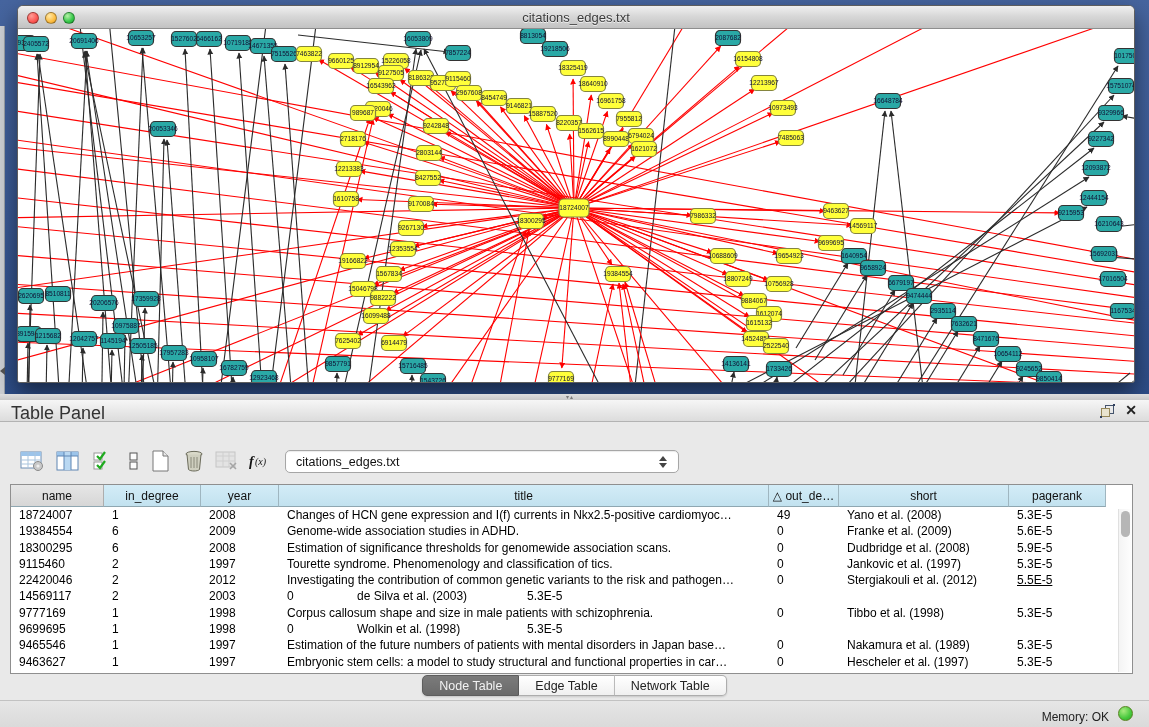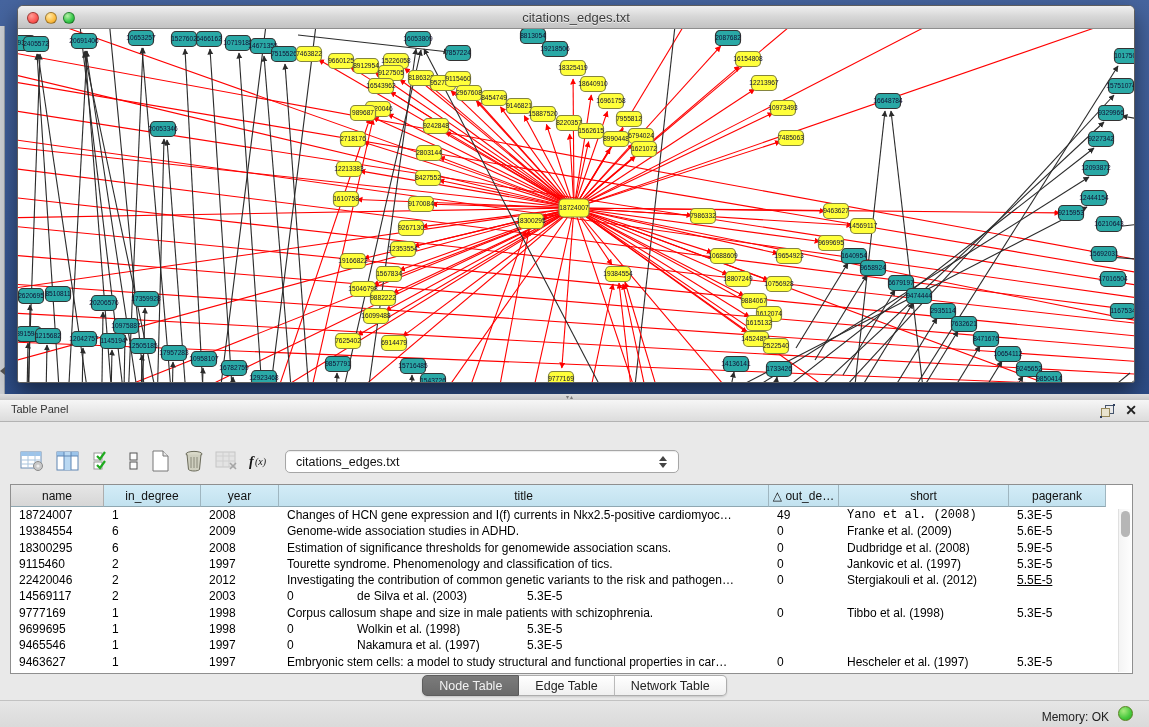--- a/index.html
+++ b/index.html
@@ -29,21 +29,21 @@
   .net-canvas{position:absolute;left:0;top:23px;width:1118px;height:355px;background:#fff;}
 
   
   .splitter{position:absolute;left:0;top:394px;width:1149px;height:6px;background:linear-gradient(180deg,#dedede,#c9c9c9);}
   .grip{position:absolute;left:566px;top:1px;width:12px;height:4px;color:#7a7a7a;font-size:6px;line-height:4px;letter-spacing:1px;}
 
   
   .panel{position:absolute;left:0;top:400px;width:1149px;height:327px;background:#e9e9e9;}
   .panel-header{position:absolute;left:0;top:0;width:100%;height:22px;
                 background:linear-gradient(180deg,#f6f6f6,#dcdcdc);border-bottom:1px solid #b3b3b3;}
-  .panel-title{position:absolute;left:11px;top:3px;font-size:11px;color:#333;}
+  .panel-title{position:absolute;left:11px;top:3px;font-size:18px;color:#333;}
   .float-icon{position:absolute;right:34px;top:4px;width:15px;height:14px;}
   .close-icon{position:absolute;right:12px;top:2px;font-size:14px;font-weight:bold;color:#222;cursor:default;}
 
   .toolbar{position:absolute;left:0;top:30px;width:100%;height:50px;}
   .tool-btn{position:absolute;top:18px;width:28px;height:26px;display:flex;align-items:center;justify-content:center;}
   .selector{position:absolute;left:285px;top:20px;width:394px;height:23px;background:#fff;
             border:1px solid #a6a6a6;border-radius:5px;box-shadow:inset 0 1px 1px rgba(0,0,0,.08);}
   .selector-text{position:absolute;left:10px;top:4px;font-size:12.5px;color:#111;}
   .combo-arrows{position:absolute;right:10px;top:3px;width:9px;height:16px;}
   .combo-arrows div{width:0;height:0;border-left:4px solid transparent;border-right:4px solid transparent;margin:2px 0;}
@@ -835,21 +835,21 @@
           <div class="th" style="width: 170px;">short</div>
           <div class="th" style="width: 97px;">pagerank</div>
         </div>
       <div class="tbody" id="tbody">
           <div class="tr">
             <div class="td" style="width: 93px;">18724007</div>
             <div class="td" style="width: 97px;">1</div>
             <div class="td" style="width: 78px;">2008</div>
             <div class="td" style="width: 490px;">Changes of HCN gene expression and I(f) currents in Nkx2.5-positive cardiomyoc…</div>
             <div class="td" style="width: 70px;">49</div>
-            <div class="td" style="width: 170px; font-family: Liberation Mono, monospace;">Yano et al. (2008)</div>
+            <div class="td" style="width: 170px;">Yano et al. (2008)</div>
             <div class="td" style="width: 97px;">5.3E-5</div>
           </div>
           <div class="tr">
             <div class="td" style="width: 93px;">19384554</div>
             <div class="td" style="width: 97px;">6</div>
             <div class="td" style="width: 78px;">2009</div>
             <div class="td" style="width: 490px;">Genome-wide association studies in ADHD.</div>
             <div class="td" style="width: 70px;">0</div>
             <div class="td" style="width: 170px;">Franke et al. (2009)</div>
             <div class="td" style="width: 97px;">5.6E-5</div>
@@ -903,22 +903,23 @@
             <div class="td" style="width: 97px;">1</div>
             <div class="td" style="width: 78px;">1998</div>
             <div class="td" style="width: 70px;">0</div>
             <div class="td" style="width: 170px;">Wolkin et al. (1998)</div>
             <div class="td" style="width: 97px;">5.3E-5</div>
           </div>
           <div class="tr">
             <div class="td" style="width: 93px;">9465546</div>
             <div class="td" style="width: 97px;">1</div>
             <div class="td" style="width: 78px;">1997</div>
+            <div class="td" style="width: 490px;">Estimation of the future numbers of patients with mental disorders in Japan base…</div>
             <div class="td" style="width: 70px;">0</div>
-            <div class="td" style="width: 170px;">Nakamura et al. (1997)</div>
+            <div class="td" style="width: 170px;">Nakamura et al. (1989)</div>
             <div class="td" style="width: 97px;">5.3E-5</div>
           </div>
           <div class="tr">
             <div class="td" style="width: 93px;">9463627</div>
             <div class="td" style="width: 97px;">1</div>
             <div class="td" style="width: 78px;">1997</div>
             <div class="td" style="width: 490px;">Embryonic stem cells: a model to study structural and functional properties in car…</div>
             <div class="td" style="width: 70px;">0</div>
             <div class="td" style="width: 170px;">Hescheler et al. (1997)</div>
             <div class="td" style="width: 97px;">5.3E-5</div>

